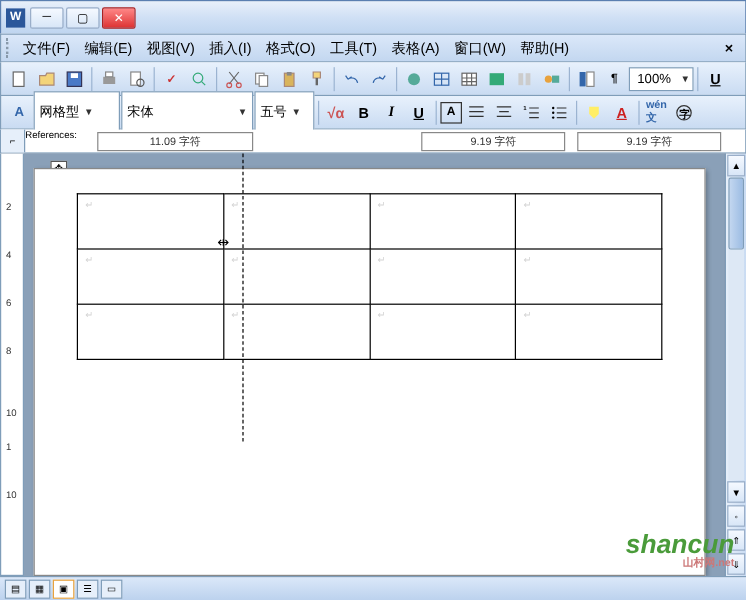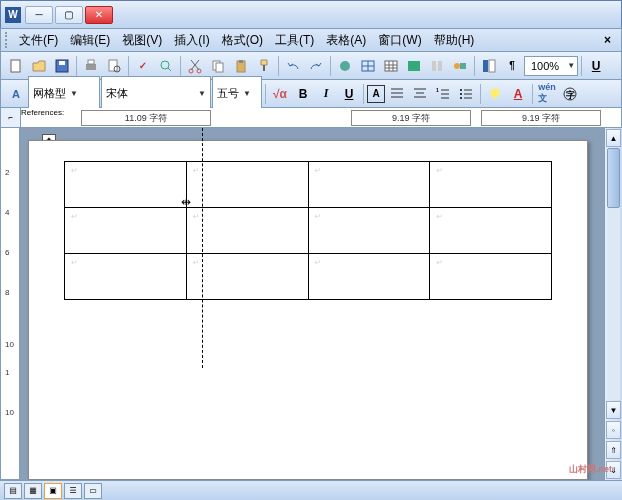--- a/index.html
+++ b/index.html
@@ -350,14 +350,15 @@
 
 <div class="statusbar">
   <div class="view-btn">▤</div>
   <div class="view-btn">▦</div>
   <div class="view-btn active">▣</div>
   <div class="view-btn">☰</div>
   <div class="view-btn">▭</div>
 </div>
 
 <div class="watermark">
+  <span>shancun</span>
   <small>山村网.net</small>
 </div>
 
 </body></html>

